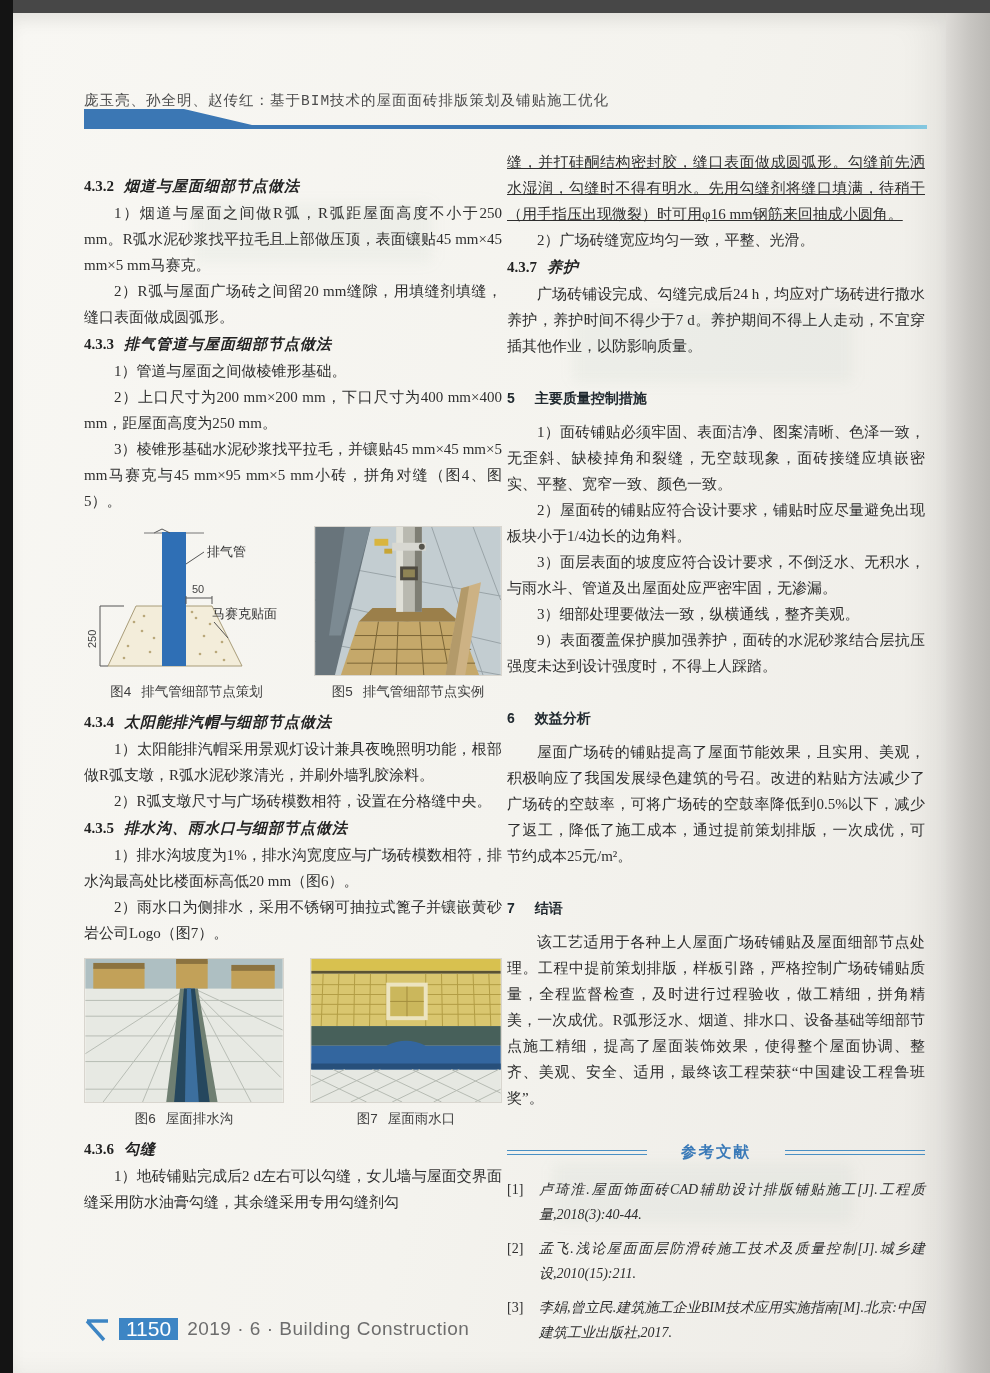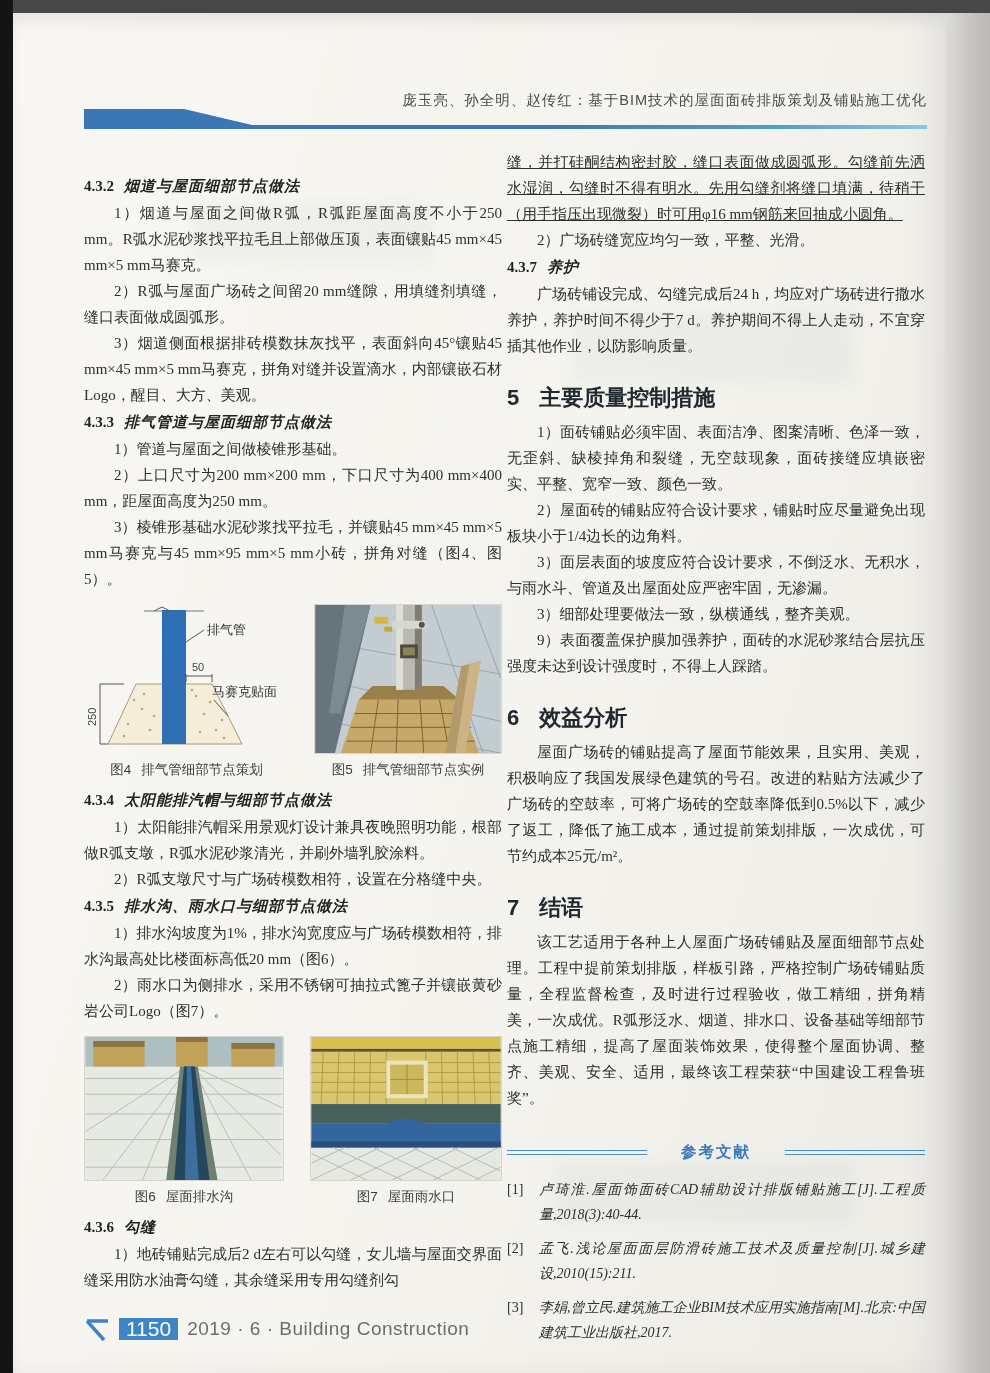--- a/index.html
+++ b/index.html
@@ -13,39 +13,39 @@
                background:linear-gradient(to right,#dddbd7,#c7c5c1 55%,#bab8b4); }
 
   .paper { position:absolute; left:13px; top:13px; width:933px; height:1360px;
            background:linear-gradient(105deg,#f8f7f3,#f4f3ee 55%,#edebe6);
            box-shadow: inset -20px 0 30px rgba(0,0,0,0.05), inset 0 8px 14px rgba(0,0,0,0.05); }
 
   .bleed { position:absolute; background:rgba(125,145,135,0.06); filter:blur(7px); border-radius:6px; }
 
   
   .header { position:absolute; left:71px; top:78px; width:843px; height:40px; }
-  .head-title { position:absolute; top:0; left:0; width:100%; text-align:right;
-                font-family:Liberation Sans, sans-serif; font-size:14.5px; color:#4c4c4c; letter-spacing:1px; }
+  .head-title { position:absolute; top:0; left:0; width:100%; text-align:left;
+                font-family:Liberation Mono, monospace; font-size:14.5px; color:#4c4c4c; letter-spacing:1px; }
   .head-rule { position:absolute; bottom:0; left:0; width:100%; height:22px;
                background:linear-gradient(to right,#3b77b4 55%,#4f9ecb 82%,#85c8e0);
                clip-path:polygon(0 0,100px 0,168px 16px,100% 16px,100% 20px,0 20px); }
 
   
   .col { position:absolute; top:136px; width:418px; font-size:15px; line-height:26px; color:#2e2e2e; }
   .col-left  { left:71px;margin-top:23px; }
   .col-right { left:494px; }
 
   .para { text-indent:2em; text-align:justify; }
   .para.noindent { text-indent:0;text-decoration:underline; }
 
   .sub-heading { font-weight:bold; color:#222; margin:1px 0; }
   .sub-heading .sh-num { margin-right:10px; }
   .sub-heading .sh-title { font-style:italic; letter-spacing:1px; }
 
-  .sec-heading { font-family:"Liberation Sans",sans-serif; font-size:22px; font-weight:bold;
+  .sec-heading { font-family:"Liberation Sans",sans-serif; font-size:14px; font-weight:bold;
                  color:#20292f; margin:26px 0 8px; }
   .sec-heading .sec-num { margin-right:20px; }
 
   .fig-row { display:flex; justify-content:space-between; align-items:flex-end; margin:12px 0 8px; }
   .figure { display:flex; flex-direction:column; align-items:center; }
   .fig-caption { font-family:"Liberation Sans",sans-serif; font-size:13.5px; color:#3c3c3c;
                  margin-top:7px; line-height:18px; text-indent:0; }
   .fig-caption .cap-label { margin-right:10px; }
   .photo { border:1px solid #d8d5ce; }
 
@@ -85,21 +85,20 @@
       <div class="head-title">庞玉亮、孙全明、赵传红：基于BIM技术的屋面面砖排版策划及铺贴施工优化</div>
       <div class="head-rule"></div>
     </div>
 
     <div class="col col-left">
       <p class="sub-heading">
         <span class="sh-num">4.3.2</span><span class="sh-title">烟道与屋面细部节点做法</span>
       </p>
       <p class="para">1）烟道与屋面之间做R弧，R弧距屋面高度不小于250 mm。R弧水泥砂浆找平拉毛且上部做压顶，表面镶贴45 mm×45 mm×5 mm马赛克。</p>
       <p class="para">2）R弧与屋面广场砖之间留20 mm缝隙，用填缝剂填缝，缝口表面做成圆弧形。</p>
-      <p class="para">3）烟道侧面根据排砖模数抹灰找平，表面斜向45°镶贴45 mm×45 mm×5 mm马赛克，拼角对缝并设置滴水，内部镶嵌石材Logo，醒目、大方、美观。</p>
 
       <p class="sub-heading">
         <span class="sh-num">4.3.3</span><span class="sh-title">排气管道与屋面细部节点做法</span>
       </p>
       <p class="para">1）管道与屋面之间做棱锥形基础。</p>
       <p class="para">2）上口尺寸为200 mm×200 mm，下口尺寸为400 mm×400 mm，距屋面高度为250 mm。</p>
       <p class="para">3）棱锥形基础水泥砂浆找平拉毛，并镶贴45 mm×45 mm×5 mm马赛克与45 mm×95 mm×5 mm小砖，拼角对缝（图4、图5）。</p>
 
       <div class="fig-row">
         <div class="figure">

